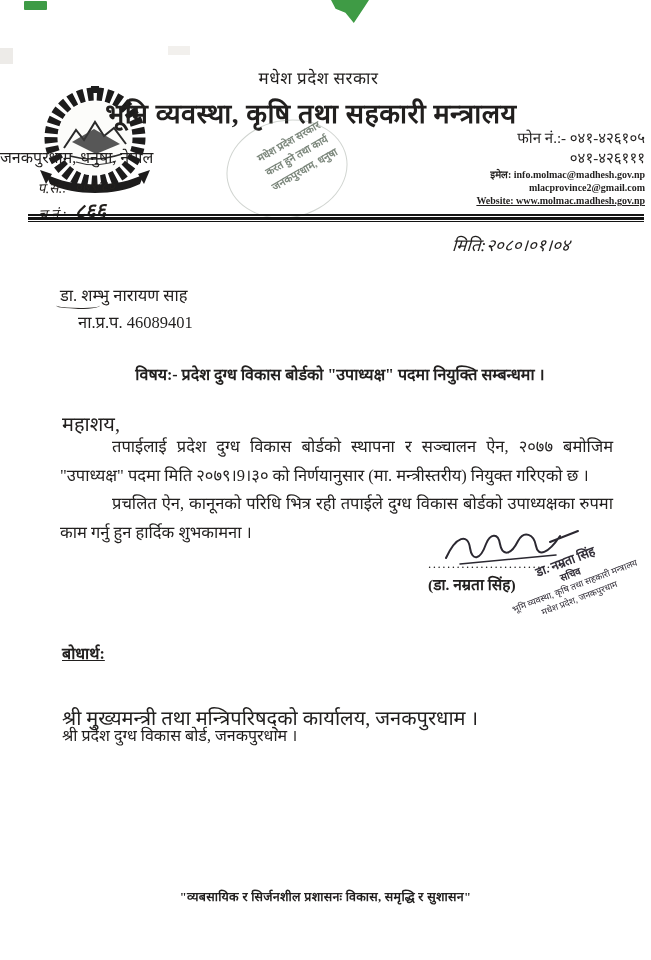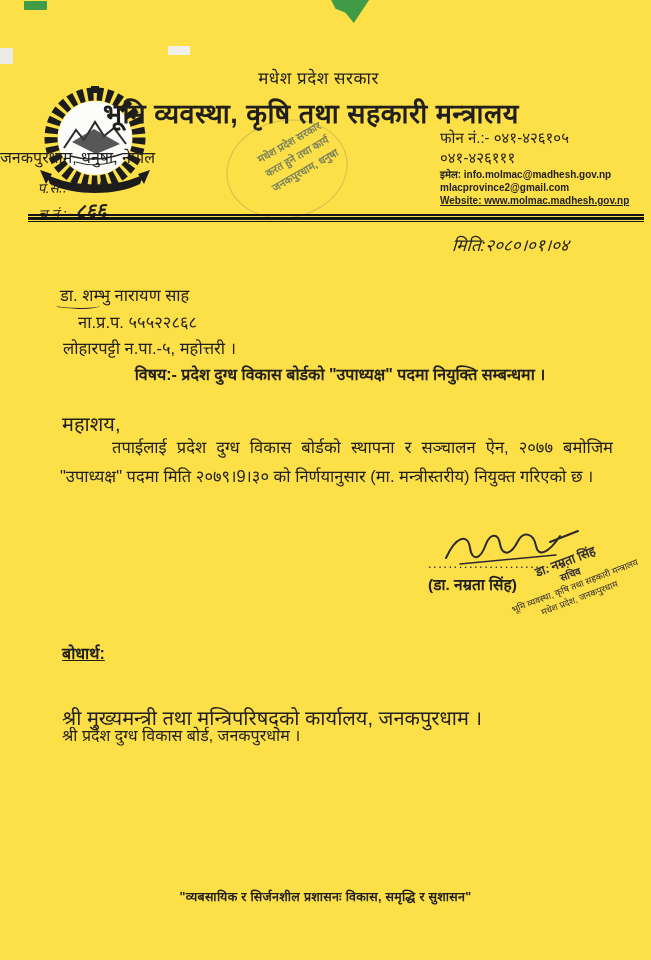--- a/index.html
+++ b/index.html
@@ -1,33 +1,33 @@
 <!DOCTYPE html>
 <html><head>
 <meta charset="utf-8">
 <style>
   html,body{margin:0;padding:0;background:#e9e9e9;}
   .page{
     position:relative;width:651px;height:960px;margin:0 auto;
-    background:#fde047;overflow:hidden;
-    font-family:Liberation Sans, sans-serif;
+    background:#ffffff;overflow:hidden;
+    font-family:Liberation Serif, serif;
     color:#211f1e;
   }
   .abs{position:absolute;}
   
   .tape{left:24px;top:1px;width:23px;height:9px;background:#3e9b46;border-radius:1px;}
   .corner-poly{left:331px;top:0;width:38px;height:23px;background:#3f9b45;
     clip-path:polygon(0% 0%,100% 0%,88% 30%,60% 100%,38% 55%,12% 38%);}
   .smudge1{left:0;top:48px;width:13px;height:16px;background:#edebe8;}
   .smudge2{left:168px;top:46px;width:22px;height:9px;background:#f2f0ed;}
   
   .gov-line{left:0;top:66px;width:637px;text-align:center;font-size:17px;letter-spacing:.5px;}
   .ministry{left:0;top:94px;width:622px;text-align:center;font-size:27px;font-weight:bold;letter-spacing:.5px;}
   .office-addr{left:0;top:146px;width:600px;text-align:left;font-size:16px;}
-  .contact{right:6px;top:128px;width:205px;text-align:left;line-height:20px;}
+  .contact{right:6px;top:128px;width:205px;text-align:right;line-height:20px;}
   .contact .ph{font-size:15px;}
   .contact .em{font-size:10px;font-weight:bold;line-height:13px;}
   .contact .web{font-size:10px;font-weight:bold;line-height:13px;text-decoration:underline;}
   .refs{left:38px;top:177px;font-style:italic;color:#24211e;transform:rotate(-2deg);}
   .refs .r1{font-size:14px;}
   .refs .r2{font-size:14px;margin-top:1px;}
   .refs .big{font-size:20px;font-weight:bold;}
   .divider{left:28px;top:214px;width:616px;height:9px;
     background:linear-gradient(#141414 0 1.5px,transparent 1.5px 3px,#141414 3px 5.5px,transparent 5.5px 6.5px,#141414 6.5px 8px,transparent 8px);}
   
@@ -119,28 +119,28 @@
       <span class="big">८६६</span>
     </div>
   </div>
 
   <div class="abs divider"></div>
 
   <div class="abs date">मिति:२०८०।०१।०४</div>
 
   <div class="abs rcpt-name">डा. शम्भु नारायण साह</div>
   <div class="abs rcpt-swash"></div>
-  <div class="abs rcpt-id">ना.प्र.प. ५५५२२८६८</div>
-  <div class="abs rcpt-addr">लोहारपट्टी न.पा.-५, महोत्तरी ।</div>
+  <div class="abs rcpt-id">ना.प्र.प. 46089401</div>
 
   <div class="abs subject">विषय:- प्रदेश दुग्ध विकास बोर्डको "उपाध्यक्ष" पदमा नियुक्ति सम्बन्धमा ।</div>
 
   <div class="abs salutation">महाशय,</div>
   <div class="abs body-text">
     <p>तपाईलाई प्रदेश दुग्ध विकास बोर्डको स्थापना र सञ्चालन ऐन, २०७७ बमोजिम "उपाध्यक्ष" पदमा मिति २०७९।9।३० को निर्णयानुसार (मा. मन्त्रीस्तरीय) नियुक्त गरिएको छ ।</p>
+    <p>प्रचलित ऐन, कानूनको परिधि भित्र रही तपाईले दुग्ध विकास बोर्डको उपाध्यक्षका रुपमा काम गर्नु हुन हार्दिक शुभकामना ।</p>
   </div>
 
   <div class="abs sig-svg">
     <svg width="150" height="44" viewBox="0 0 150 44">
       <path d="M8,32 C18,10 30,7 32,22 C34,35 42,35 48,18 C52,8 60,6 62,18 C64,29 72,31 80,15 C86,4 96,8 98,20 C100,31 110,28 122,10 M112,16 L140,5" fill="none" stroke="#2b2831" stroke-width="2" stroke-linecap="round"></path>
       <path d="M22,38 L118,29" fill="none" stroke="#2b2831" stroke-width="1.6" stroke-linecap="round"></path>
     </svg>
   </div>
   <div class="abs sig-dots">............................</div>
   <div class="abs sig-name">(डा. नम्रता सिंह)</div>

